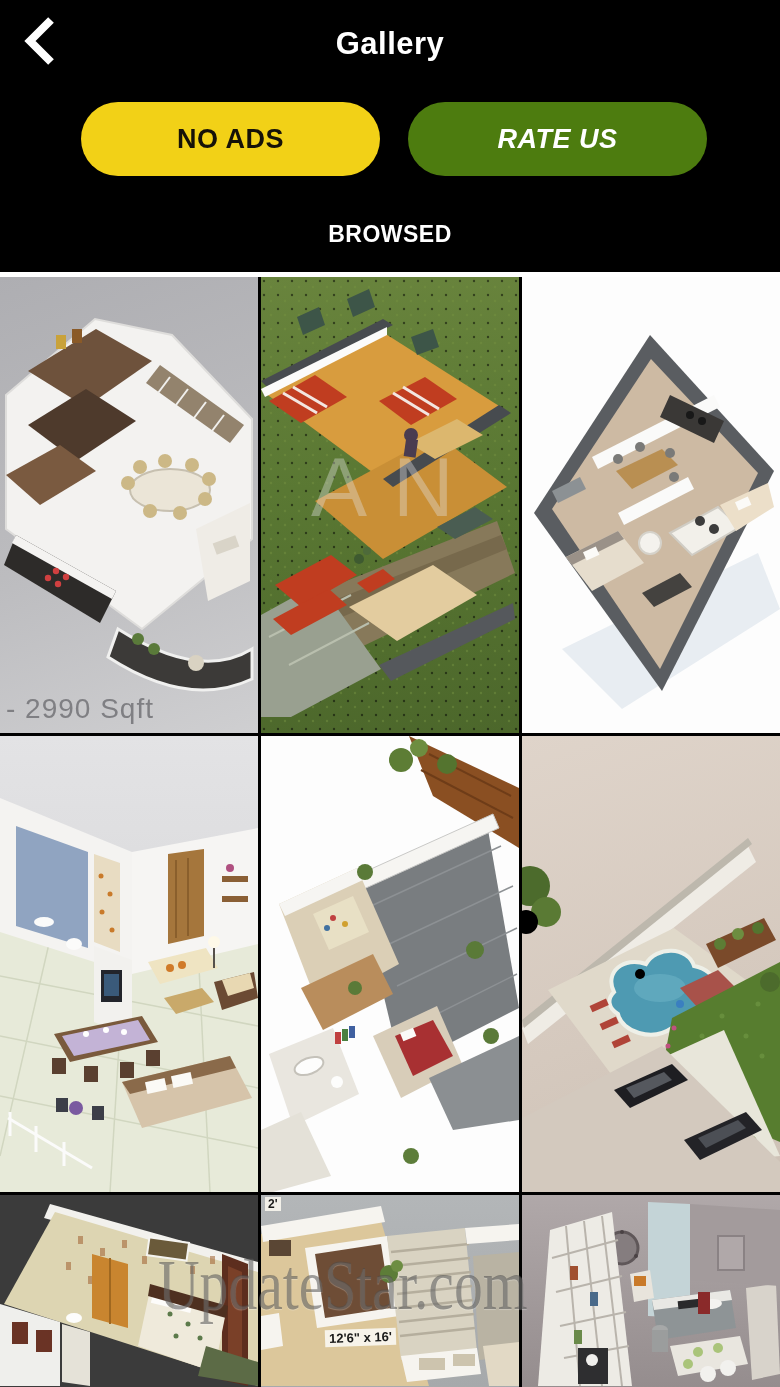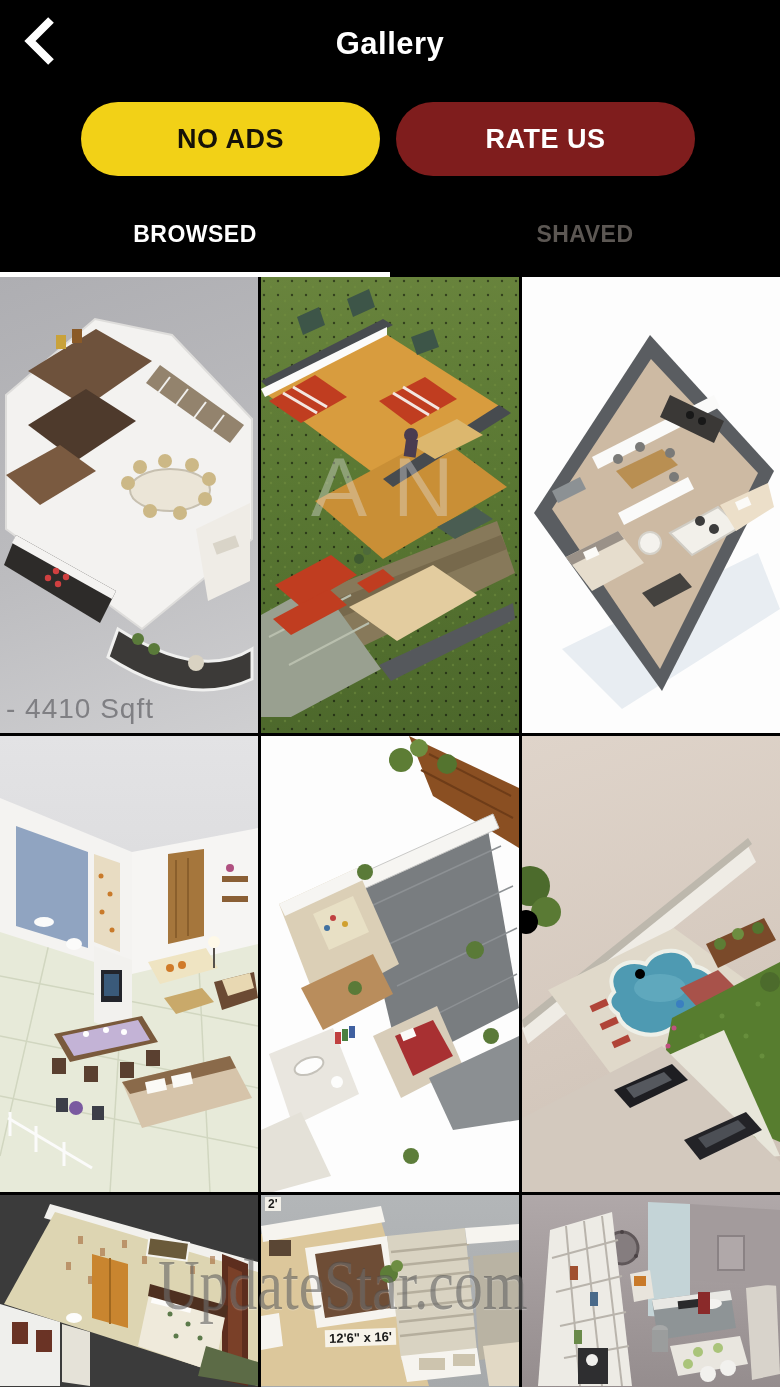--- a/index.html
+++ b/index.html
@@ -8,21 +8,21 @@
     font-family:"Liberation Sans",sans-serif;-webkit-font-smoothing:antialiased;
   }
   
   .header{position:absolute;top:0;left:0;width:780px;height:88px;background:#000;}
   .back-btn{position:absolute;left:14px;top:14px;width:52px;height:56px;display:flex;align-items:center;justify-content:center;cursor:pointer;background:none;border:none;padding:0;}
   .page-title{position:absolute;left:0;top:0;width:780px;height:88px;line-height:88px;text-align:center;color:#fff;font-size:31px;font-weight:700;letter-spacing:.5px;}
   
   .actions{position:absolute;top:102px;left:0;width:780px;height:74px;}
   .pill{position:absolute;top:0;height:74px;width:299px;border:none;border-radius:37px;font-size:27px;font-weight:700;letter-spacing:.5px;cursor:pointer;font-family:"Liberation Sans",sans-serif;}
   .pill-noads{left:81px;background:#F2D117;color:#161208;}
-  .pill-rateus{left:396px;background:#7f1d1d;color:#fff;}
+  .pill-rateus{left:408px;background:#4d7c0f;color:#fff;font-style:italic;}
   
   .tabs{position:absolute;top:208px;left:0;width:780px;height:69px;display:flex;background:#000;}
   .tab{flex:1 1 0;position:relative;display:flex;align-items:center;justify-content:center;font-size:23px;font-weight:700;letter-spacing:.5px;color:#5c5753;cursor:pointer;padding-bottom:16px;}
   .tab.active{color:#fff;}
   .tab.active .tab-underline{position:absolute;left:0;right:0;bottom:0;height:5px;background:#fff;}
   
   .grid{position:absolute;top:277px;left:0;width:780px;height:1110px;display:grid;
     grid-template-columns:258px 258px 258px;grid-template-rows:456px 456px 192px;gap:3px;background:#000;}
   .tile{position:relative;overflow:hidden;cursor:pointer;padding-left:20px;}
   .tile svg{position:absolute;left:0;top:0;width:100%;height:100%;display:block;}
@@ -57,23 +57,20 @@
 
 <div class="actions">
   <button class="pill pill-noads">NO ADS</button>
   <button class="pill pill-rateus">RATE US</button>
 </div>
 
 <div class="tabs">
   <div class="tab active">
     <span>BROWSED</span>
     <span class="tab-underline"></span>
-  </div>
-  <div class="tab">
-    <span>SHAVED</span>
   </div>
 </div>
 
 <div class="grid">
 
   <div class="tile t1">
     <svg viewBox="0 0 258 456">
       <polygon points="6,118 95,42 172,58 252,142 252,262 142,352 6,252" fill="#f3f2f0" stroke="#dedddb" stroke-width="2"></polygon>
       <polygon points="28,94 96,52 152,84 86,130" fill="#6e523c"></polygon>
       <polygon points="28,148 86,112 136,144 76,184" fill="#4e3a2c"></polygon>
@@ -100,21 +97,21 @@
         <circle cx="66" cy="300" r="3.2" fill="#d04040"></circle>
       <circle cx="48" cy="301" r="3.2" fill="#d04040"></circle>
         <circle cx="58" cy="307" r="3.2" fill="#d04040"></circle>
       <polygon points="196,252 250,226 250,304 208,324" fill="#efece6"></polygon>
       <rect x="214" y="262" width="24" height="12" fill="#d9d4c8" transform="rotate(-20 226 268)"></rect>
       <path d="M 118,352 Q 200,404 252,372 L 252,402 Q 188,432 108,380 Z" fill="#3c3a38" stroke="#f0f0ef" stroke-width="3"></path>
       <circle cx="138" cy="362" r="6" fill="#5a7a3a"></circle>
         <circle cx="154" cy="372" r="6" fill="#5a7a3a"></circle>
       <circle cx="196" cy="386" r="8" fill="#d9d2c2"></circle>
     </svg>
-    <span class="sqft-caption">- 4410 Sqft</span>
+    <span class="sqft-caption">- 2990 Sqft</span>
   </div>
 
   <div class="tile t2">
     <svg viewBox="0 0 258 456">
       <defs>
         <pattern id="grassdots" width="14" height="14" patternUnits="userSpaceOnUse">
           <circle cx="3" cy="4" r="1.2" fill="#41592а"></circle>
             <circle cx="10" cy="10" r="1.2" fill="#74903f"></circle>
         </pattern>
       </defs>

